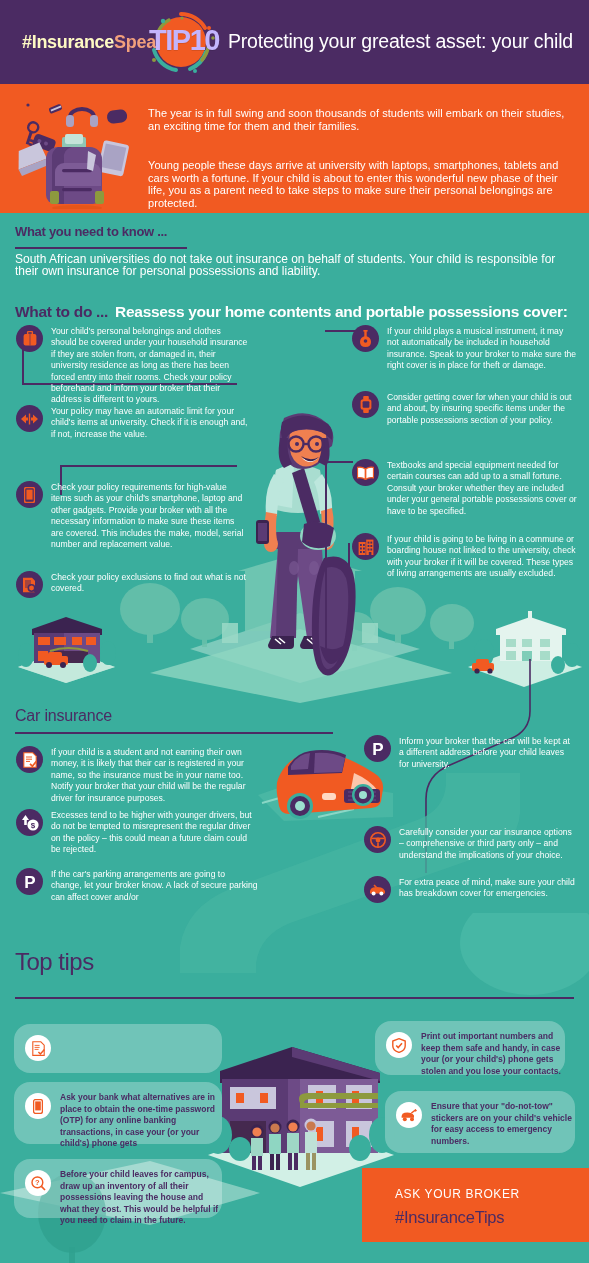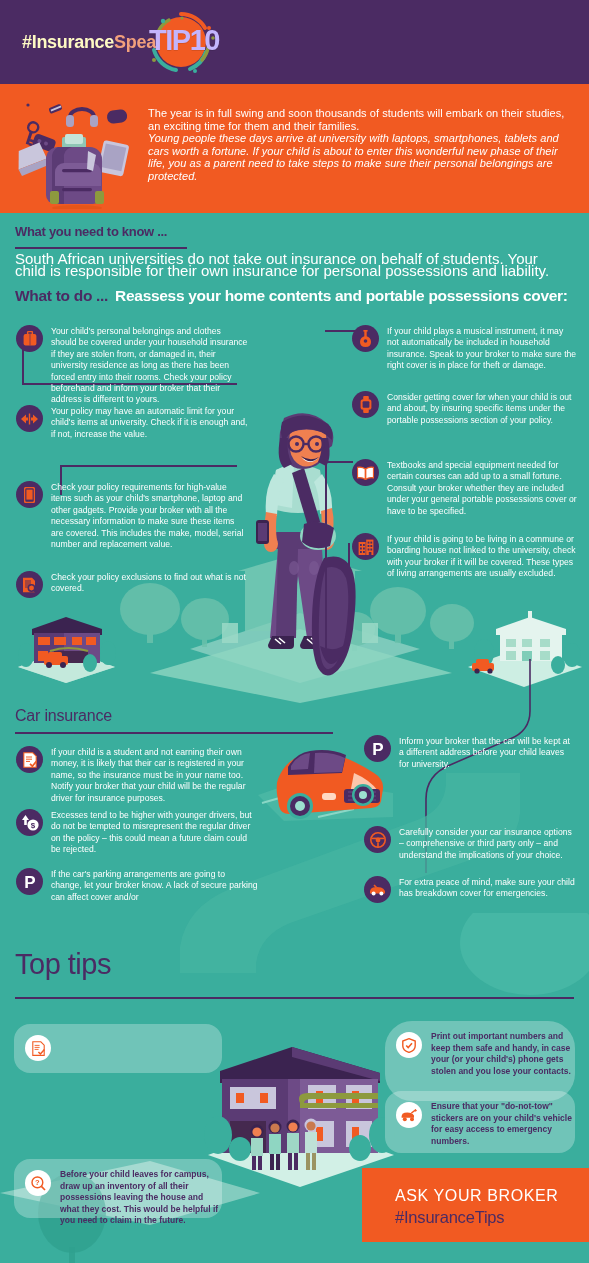--- a/index.html
+++ b/index.html
@@ -41,40 +41,40 @@
 
   
   .intro {
     position:absolute; left:0; top:89px; width:589px; height:124px;
     background:#f15a22; overflow:hidden;
   }
   .intro-text {
     position:absolute; left:148px; top:18px; width:424px;
     color:#ffffff; font-size:11px; line-height:12.6px; letter-spacing:0.05px;
   }
-  .intro-text p + p { margin-top:0;font-style:italic; }
+  .intro-text p + p { margin-top:27px; }
   .backpack-art { position:absolute; left:8px; top:4px; width:136px; height:116px; }
 
   
   .body-teal {
     position:absolute; left:0; top:213px; width:589px; height:1050px;
     background:#3aae9d; overflow:hidden;
   }
 
   .sec-title {
     position:absolute; color:#4b2b63; font-weight:bold; white-space:nowrap;
   }
   .need-to-know-title { left:15px; top:11px; font-size:13px; letter-spacing:-0.3px; }
   .need-rule { position:absolute; left:15px; top:34px; width:172px; height:2px; background:#4b2b63; }
   .need-body {
     position:absolute; left:15px; top:40px; width:550px;
-    color:#ffffff; font-size:15px; line-height:12.4px;
+    color:#ffffff; font-size:12px; line-height:12.4px;
   }
   .what-to-do-row {
-    position:absolute; left:15px; top:74px; white-space:nowrap;
+    position:absolute; left:15px; top:90px; white-space:nowrap;
   }
   .wtd-lbl { color:#4b2b63; font-size:15.5px; font-weight:bold; letter-spacing:-0.3px; }
   .wtd-head { color:#ffffff; font-size:15.5px; font-weight:bold; letter-spacing:-0.3px; margin-left:7px; }
 
   
   .conn { position:absolute; border-color:#4b2b63; border-style:solid; border-width:0; }
 
   
   .tip { position:absolute; }
   .tip .bullet {
@@ -87,21 +87,21 @@
     color:#ffffff; font-size:8.6px; line-height:11.4px; letter-spacing:0.02px;
   }
 
   
   .car-title { left:15px; top:494px; font-size:16px; color:#4b2b63; letter-spacing:-0.2px; font-weight:normal;}
   .car-rule { position:absolute; left:15px; top:519px; width:318px; height:2px; background:#4b2b63; }
 
   
   .toptips-title {
     position:absolute; left:15px; top:735px; color:#4b2b63;
-    font-size:29px; letter-spacing:-0.5px; font-weight:normal;
+    font-size:24px; letter-spacing:-0.5px; font-weight:normal;
   }
   .toptips-rule { position:absolute; left:15px; top:784px; width:559px; height:1.6px; background:#4b2b63; }
 
   .pill {
     position:absolute; background:rgba(255,255,255,0.28); border-radius:16px;
   }
   .pill .pbullet {
     position:absolute; left:11px; top:11px; width:26px; height:26px; border-radius:50%;
     background:#ffffff; display:flex; align-items:center; justify-content:center;
   }
@@ -109,21 +109,21 @@
     position:absolute; left:46px; top:10px;
     color:#4b2b63; font-size:8.5px; line-height:11.6px; font-weight:bold;
   }
 
   .ask-box {
     position:absolute; left:362px; top:1168px; width:227px; height:74px;
     background:#f15a22;
   }
   .ask-l1 {
     position:absolute; left:33px; top:19px; color:#ffffff;
-    font-size:16px; letter-spacing:0.6px;
+    font-size:12px; letter-spacing:0.6px;
   }
   .ask-l2 {
     position:absolute; left:33px; top:40px; color:#4b2b63;
     font-size:16.5px; letter-spacing:-0.2px;
   }
 
   
   .art { position:absolute; }
   .art svg { display:block; }
 </style>
@@ -148,20 +148,21 @@
         <circle cx="23" cy="13" r="2.2" fill="#3aae9d"></circle>
         <circle cx="69" cy="20" r="2" fill="#f15a22"></circle>
         <circle cx="73" cy="30" r="1.8" fill="#8d9a3e"></circle>
         <circle cx="14" cy="52" r="2" fill="#8d9a3e"></circle>
         <circle cx="55" cy="63" r="2" fill="#3aae9d"></circle>
         <circle cx="42" cy="10" r="1.6" fill="#8d9a3e"></circle>
       </svg>
     </div>
     <div class="tip10-text">TIP10</div>
 
+    <div class="header-title">Protecting your greatest asset: your child</div>
   </div>
   <div class="header-rule"></div>
 
   <div class="intro">
     <div class="backpack-art">
       <svg width="136" height="116" viewBox="0 0 136 116">
         <circle cx="20" cy="12" r="1.6" fill="#4b2b63"></circle>
         <rect x="41" y="13" width="13" height="6" rx="2" transform="rotate(-22 47 16)" fill="#4b2b63"></rect>
         <rect x="42.5" y="14.6" width="11" height="1.8" transform="rotate(-22 48 15.5)" fill="#c9c6dc"></rect>
         <path d="M62 24 a12 8 0 0 1 24 0" stroke="#4b2b63" stroke-width="4" fill="none"></path>
@@ -688,33 +689,42 @@
         <svg width="13" height="15" viewBox="0 0 13 15">
           <path d="M0.8 0.8 h8 l3.4 3.4 v10.2 h-11.4 z" fill="none" stroke="#f15a22" stroke-width="1.1"></path>
           <g stroke="#f15a22" stroke-width="0.9">
               <path d="M2.6 4.4 h5 M2.6 6.4 h5 M2.6 8.4 h4"></path>
             </g>
           <path d="M6.4 11 l2 2 l4 -4.6" stroke="#f15a22" stroke-width="1.5" fill="none"></path>
         </svg>
       </div>
     </div>
 
+    <div class="pill" style="left:14px;top:869px;width:208px;height:62px;">
+      <div class="pbullet">
+        <svg width="10" height="15" viewBox="0 0 10 15">
+          <rect x="0.6" y="0.6" width="8.8" height="13.8" rx="1.8" fill="none" stroke="#f15a22" stroke-width="1.3"></rect>
+          <rect x="2.2" y="2.4" width="5.6" height="9" fill="#f15a22"></rect>
+        </svg>
+      </div>
+      <div class="ptxt">Ask your bank what alternatives are in place to obtain the one-time password (OTP) for any online banking transactions, in case your (or your child's) phone gets</div>
+    </div>
 
     <div class="pill" style="left:14px;top:946px;width:208px;height:59px;">
       <div class="pbullet">
         <svg width="15" height="15" viewBox="0 0 15 15">
           <circle cx="6.4" cy="6.4" r="5.4" fill="none" stroke="#f15a22" stroke-width="1.4"></circle>
           <text x="6.4" y="9.2" font-size="7.5" font-family="sans-serif" font-weight="bold" text-anchor="middle" fill="#f15a22">?</text>
           <path d="M10.4 10.4 L14 14" stroke="#f15a22" stroke-width="1.7"></path>
         </svg>
       </div>
       <div class="ptxt">Before your child leaves for campus, draw up an inventory of all their possessions leaving the house and what they cost. This would be helpful if you need to claim in the future.</div>
     </div>
 
-    <div class="pill" style="left:385px;top:808px;width:190px;height:80px;border-radius:27px;">
+    <div class="pill" style="left:375px;top:808px;width:190px;height:54px;">
       <div class="pbullet">
         <svg width="14" height="15" viewBox="0 0 14 15">
           <path d="M7 0.7 L13.2 3 v5 q0 4.4 -6.2 6.4 Q0.8 12.4 0.8 8 V3 Z" fill="none" stroke="#f15a22" stroke-width="1.4"></path>
           <path d="M4.2 7.4 L6.2 9.6 L10 5.2" stroke="#f15a22" stroke-width="1.5" fill="none"></path>
         </svg>
       </div>
       <div class="ptxt">Print out important numbers and keep them safe and handy, in case your (or your child's) phone gets stolen and you lose your contacts.</div>
     </div>
 
     <div class="pill" style="left:385px;top:878px;width:190px;height:62px;">

